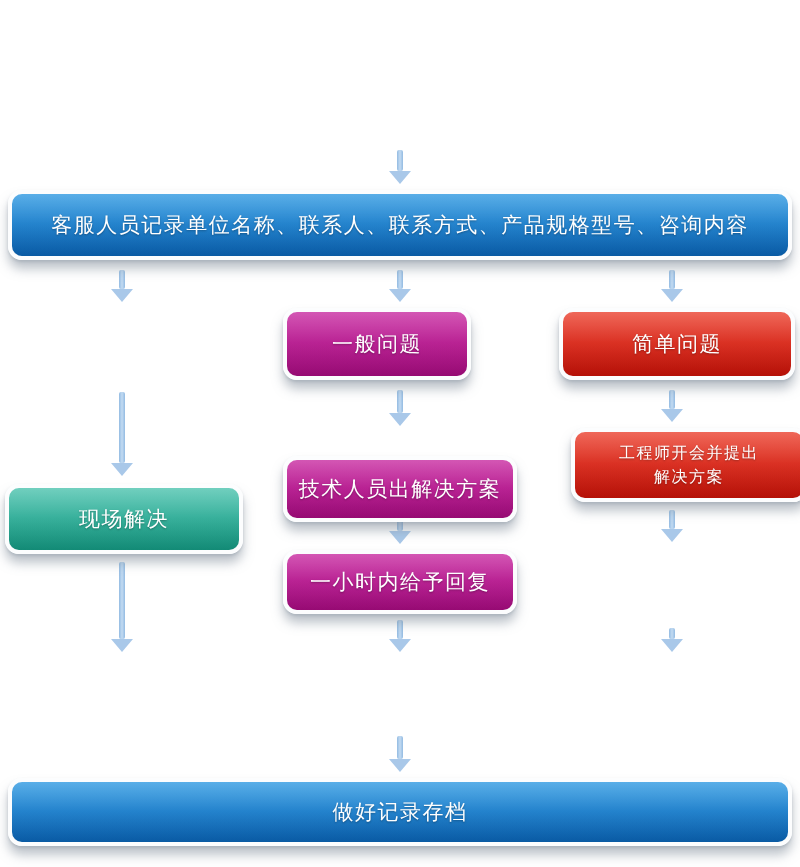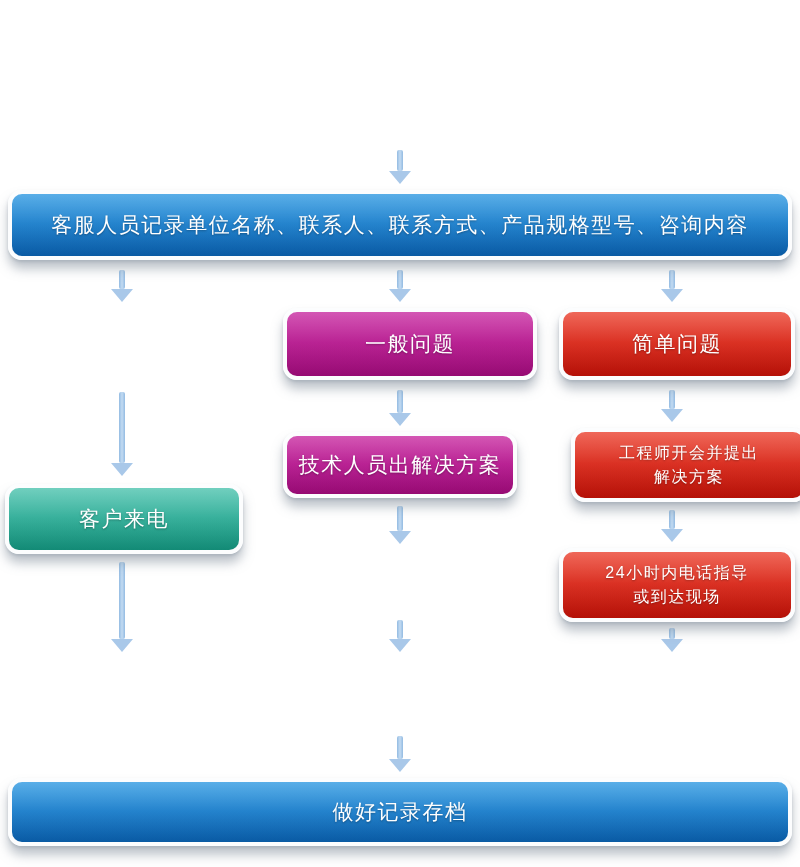--- a/index.html
+++ b/index.html
@@ -119,25 +119,25 @@
   .magenta { background: linear-gradient(180deg, var(--magenta-top, #c51e9b) 0%, var(--magenta-bottom, #a30b7d) 100%); }
   .red     { background: linear-gradient(180deg, var(--red-top, #ea3522) 0%, var(--red-bottom, #c41208) 100%); }
 
   
   .n-record  { left: 8px;  top: 190px; width: 784px; height: 70px; }
   .n-track   { left: 8px;  top: 658px; width: 784px; height: 70px; }
   .n-archive { left: 8px;  top: 778px; width: 784px; height: 68px; }
 
   
   .n-simple  { left: 5px;   top: 308px; width: 238px; height: 72px; }
-  .n-general { left: 283px; top: 308px; width: 254px; height: 72px; }
+  .n-general { left: 283px; top: 308px; width: 188px; height: 72px; }
   .n-complex { left: 559px; top: 308px; width: 236px; height: 72px; }
 
   
-  .n-tech     { left: 283px; top: 432px; width: 234px; height: 66px; }
+  .n-tech     { left: 283px; top: 456px; width: 234px; height: 66px; }
   .n-engineer { left: 571px; top: 428px; width: 236px; height: 74px; }
   .n-engineer .label, .n-phone24 .label { font-size: 16px; line-height: 1.5; }
   .n-onsite   { left: 5px;   top: 484px; width: 238px; height: 70px; }
   .n-reply    { left: 283px; top: 550px; width: 234px; height: 64px; }
   .n-phone24  { left: 559px; top: 548px; width: 236px; height: 74px; }
 </style>
 </head>
 <body>
 
 <div class="canvas">
@@ -208,24 +208,23 @@
   </div>
 
   <div class="node magenta n-tech">
     <span class="label">技术人员出解决方案</span>
   </div>
   <div class="node red n-engineer">
     <span class="label">工程师开会并提出
 解决方案</span>
   </div>
   <div class="node teal n-onsite">
-    <span class="label">客户来电</span>
-  </div>
-  <div class="node red n-phone24">
-    <span class="label">24小时内电话指导
-或到达现场</span>
+    <span class="label">现场解决</span>
+  </div>
+  <div class="node magenta n-reply">
+    <span class="label">一小时内给予回复</span>
   </div>
 
   <div class="node blue n-archive">
     <span class="label">做好记录存档</span>
   </div>
 
 </div>
 
 </body></html>

